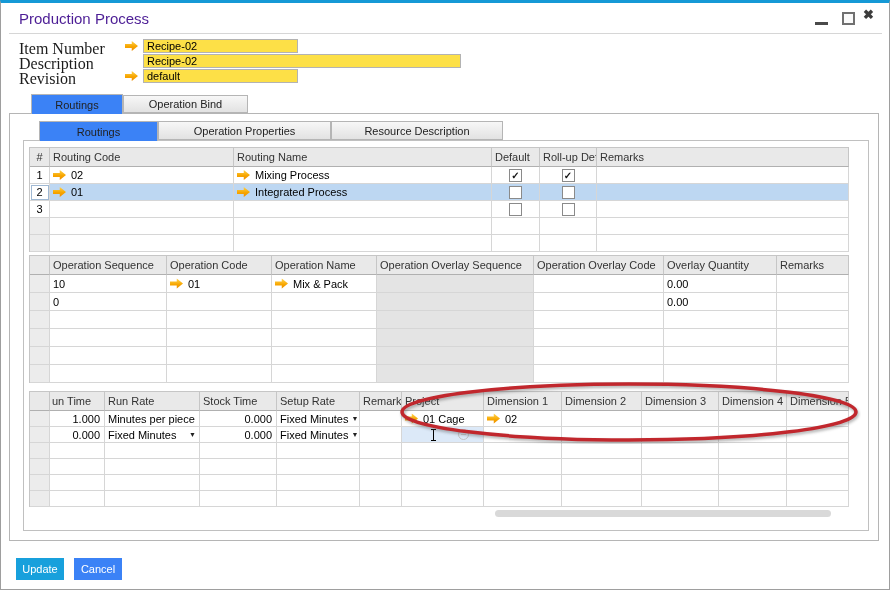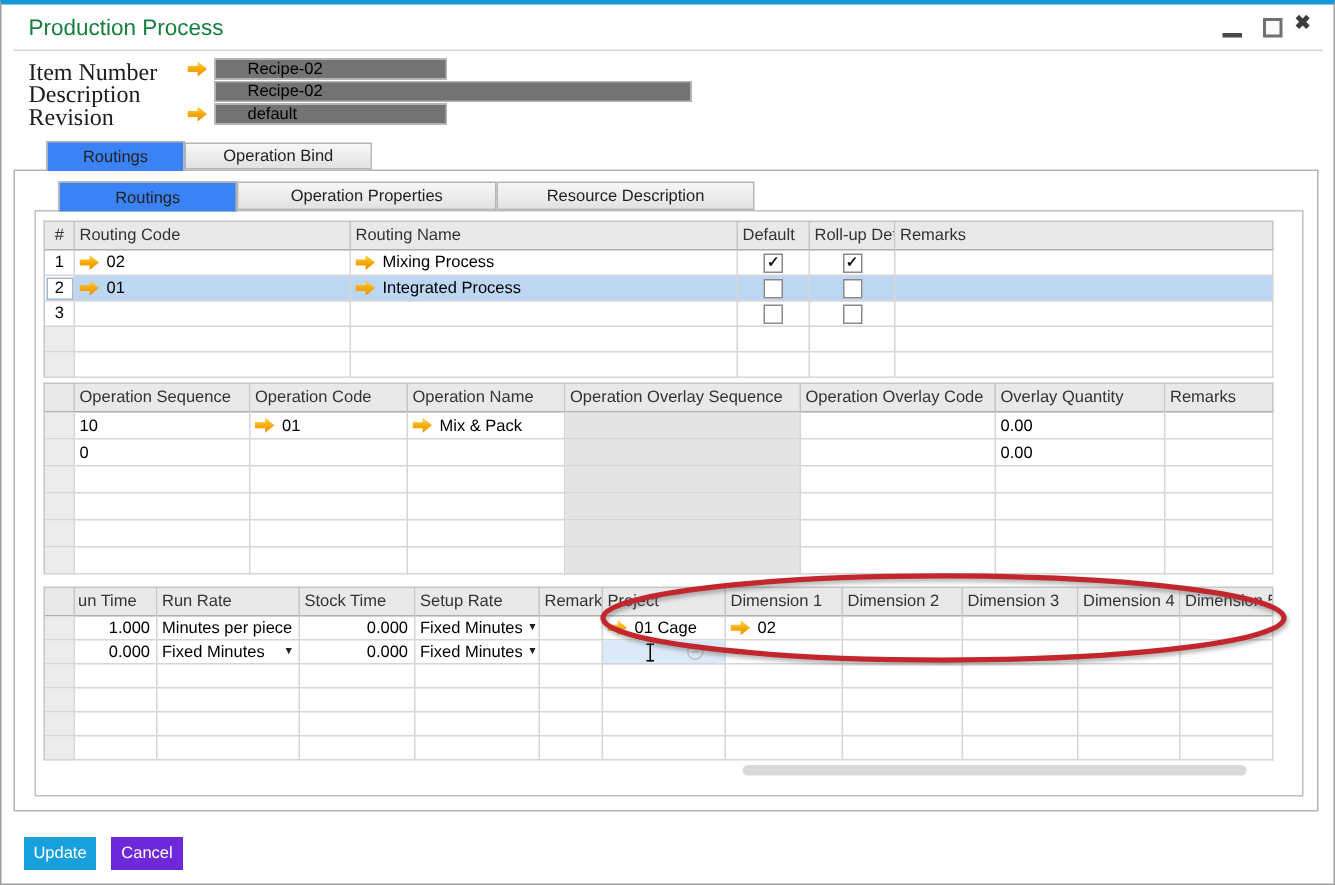--- a/index.html
+++ b/index.html
@@ -4,30 +4,30 @@
 <style>
   * { margin:0; padding:0; box-sizing:border-box; }
   html,body { background:#f2f2f2; }
   body { font-family:"Liberation Sans", sans-serif; }
   #window {
     position:relative; width:890px; height:590px; background:#fff;
     border:1px solid #9e9e9e; border-top:3px solid #1599d6; overflow:hidden;
   }
   .abs { position:absolute; }
   
-  #title { left:18px; top:7px; font-size:15px; color:#15803d; }
+  #title { left:18px; top:7px; font-size:15px; color:#4c1d95; }
   #ctrl-min { left:814px; top:19px; width:13px; height:3px; background:#4a4a4a; }
   #ctrl-max { left:841px; top:9px; width:13px; height:13px; border:2px solid #707070; background:#fafafa; }
   #ctrl-close { left:862px; top:4px; font-size:13px; font-weight:bold; color:#3c3c3c; }
   #title-sep { left:8px; top:30px; width:873px; height:1px; background:#d6d6d6; }
   
   .flabel { left:18px; font-size:16px; color:#1c1c1c;font-family:Liberation Serif, serif; }
   .field {
-    background:#737373; border:1px solid #b3b3b3; font-size:11px; color:#000;
-    height:14px; line-height:12px; padding:0 21px; overflow:hidden; white-space:nowrap;
+    background:#fde047; border:1px solid #b3b3b3; font-size:11px; color:#000;
+    height:14px; line-height:12px; padding:0 3px; overflow:hidden; white-space:nowrap;
   }
   
   .la {
     width:13px; height:10px; flex:none;
     background:linear-gradient(180deg,#ffd24d 0%,#f7a600 55%,#ef8d00 100%);
     clip-path:polygon(0 30%,52% 30%,52% 0,100% 50%,52% 100%,52% 70%,0 70%);
     filter:drop-shadow(0 0 1px rgba(130,85,0,.85));
   }
   .la.infield { margin-right:5px; }
   
@@ -79,21 +79,21 @@
   
   #hscroll { left:494px; top:507px; width:336px; height:7px; border-radius:4px; background:#d9d9d9; z-index:4; cursor:pointer; }
   
   #annot { left:396px; top:377px; z-index:6; pointer-events:none; }
   
   .btn {
     position:absolute; top:555px; height:22px; width:48px; color:#fff; font-size:11px;
     display:flex; align-items:center; justify-content:center; cursor:pointer;
   }
   #btn-update { left:15px; background:#18a0dc; }
-  #btn-cancel { left:73px; background:#6d28d9; }
+  #btn-cancel { left:73px; background:#3b82f6; }
 </style>
 </head>
 <body>
 
 <div id="window">
 
   <div id="title" class="abs">Production Process</div>
   <div id="ctrl-min" class="abs"></div>
   <div id="ctrl-max" class="abs"></div>
   <div id="ctrl-close" class="abs">✖</div>

